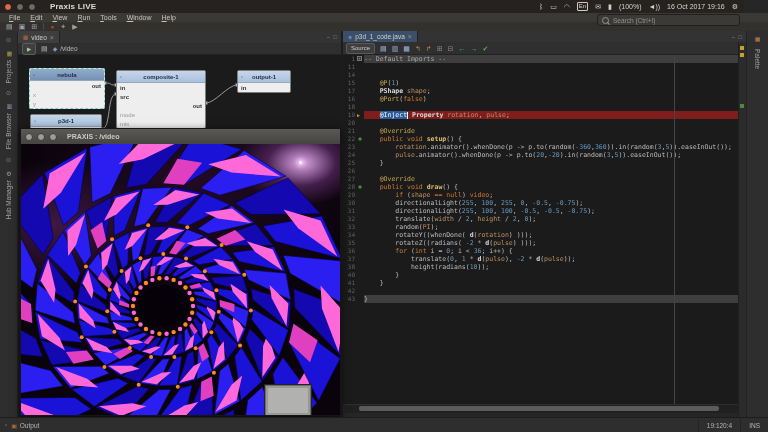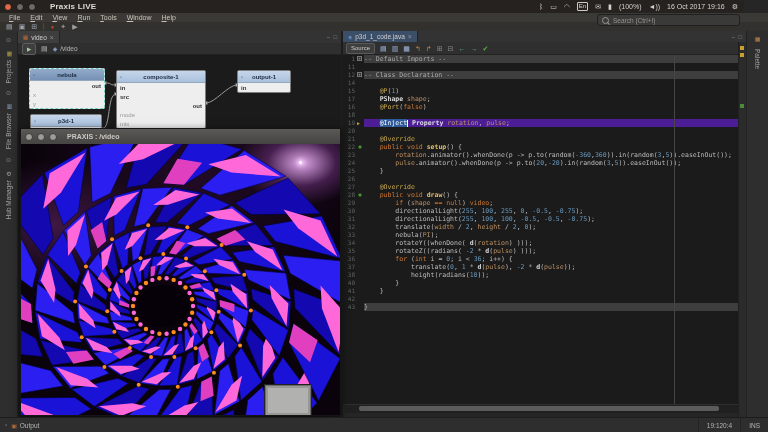--- a/index.html
+++ b/index.html
@@ -88,21 +88,21 @@
   .eico{font-size:7px;line-height:13px;}
   #codewrap{left:0;top:24px;width:396px;height:349px;background:#1b1b1b;overflow:hidden;}
   .crow{display:flex;height:8px;line-height:8px;font-family:"DejaVu Sans Mono",monospace;font-size:6.5px;}
   .ln{flex:0 0 12px;text-align:right;color:#5c6462;font-size:6px;padding-right:2px;}
   .gm{flex:0 0 7px;position:relative;}
   .gm .fh{position:absolute;left:0;top:1px;width:5px;height:5px;border:1px solid #777;color:#aaa;font-size:4px;line-height:4px;text-align:center;background:#2a2a2a;box-sizing:border-box;}
   .gm .ar{position:absolute;left:0;top:1px;color:#d89030;font-size:5px;line-height:6px;}
   .gm .dot{position:absolute;left:1px;top:2px;width:4px;height:4px;border-radius:50%;background:#58a83e;border:1px solid #2c5a20;box-sizing:border-box;}
   .ct{flex:1;white-space:pre;color:#bcbcbc;}
   .crow.bar .ct{background:#3e3e3e;}
-  .crow.cur .ct{background:#4c1d95;}
+  .crow.cur .ct{background:#7f1d1d;}
   .tk-kw{color:#cc7832;}
   .tk-ann{color:#c8a94e;}
   .tk-num{color:#6897bb;}
   .tk-fld{color:#bc9062;}
   .tk-typ{color:#dcdcdc;font-weight:bold;}
   .tk-mth{color:#e0c070;font-weight:bold;text-align:center;}
   .tk-b{color:#d8d8d8;font-weight:bold;}
   .tk-fold{color:#a8a8a8;}
   .tk-sel{background:#2c5a9a;color:#ffffff;}
   .tk-caret{display:inline-block;width:0;height:7px;border-left:1px solid #fff;vertical-align:middle;}
@@ -318,27 +318,20 @@
         <span class="gm">
           <span class="fh">+</span>
         </span>
         <span class="ct"><span class="tk-fold">-- Default Imports --</span></span>
       </div>
       <div class="crow">
         <span class="ln">11</span>
         <span class="gm"></span>
         <span class="ct"></span>
       </div>
-      <div class="crow bar">
-        <span class="ln">12</span>
-        <span class="gm">
-          <span class="fh">+</span>
-        </span>
-        <span class="ct"><span class="tk-fold">-- Class Declaration --</span></span>
-      </div>
       <div class="crow">
         <span class="ln">14</span>
         <span class="gm"></span>
         <span class="ct"></span>
       </div>
       <div class="crow">
         <span class="ln">15</span>
         <span class="gm"></span>
         <span class="ct"><span class="tk-pln">    </span><span class="tk-ann">@P</span><span class="tk-pln">(</span><span class="tk-num">1</span><span class="tk-pln">)</span></span>
       </div>
@@ -429,21 +422,21 @@
         <span class="ct"><span class="tk-pln">        directionalLight(</span><span class="tk-num">255</span><span class="tk-pln">, </span><span class="tk-num">100</span><span class="tk-pln">, </span><span class="tk-num">100</span><span class="tk-pln">, </span><span class="tk-num">-0.5</span><span class="tk-pln">, </span><span class="tk-num">-0.5</span><span class="tk-pln">, </span><span class="tk-num">-0.75</span><span class="tk-pln">);</span></span>
       </div>
       <div class="crow">
         <span class="ln">32</span>
         <span class="gm"></span>
         <span class="ct"><span class="tk-pln">        translate(</span><span class="tk-fld">width</span><span class="tk-pln"> / </span><span class="tk-num">2</span><span class="tk-pln">, </span><span class="tk-fld">height</span><span class="tk-pln"> / </span><span class="tk-num">2</span><span class="tk-pln">, </span><span class="tk-num">0</span><span class="tk-pln">);</span></span>
       </div>
       <div class="crow">
         <span class="ln">33</span>
         <span class="gm"></span>
-        <span class="ct"><span class="tk-pln">        nebula(</span><span class="tk-fld">PI</span><span class="tk-pln">);</span></span>
+        <span class="ct"><span class="tk-pln">        random(</span><span class="tk-fld">PI</span><span class="tk-pln">);</span></span>
       </div>
       <div class="crow">
         <span class="ln">34</span>
         <span class="gm"></span>
         <span class="ct"><span class="tk-pln">        rotateY((whenDone( </span><span class="tk-b">d</span><span class="tk-pln">(</span><span class="tk-fld">rotation</span><span class="tk-pln">) )));</span></span>
       </div>
       <div class="crow">
         <span class="ln">35</span>
         <span class="gm"></span>
         <span class="ct"><span class="tk-pln">        rotateZ((radians( </span><span class="tk-num">-2</span><span class="tk-pln"> * </span><span class="tk-b">d</span><span class="tk-pln">(</span><span class="tk-fld">pulse</span><span class="tk-pln">) )));</span></span>

